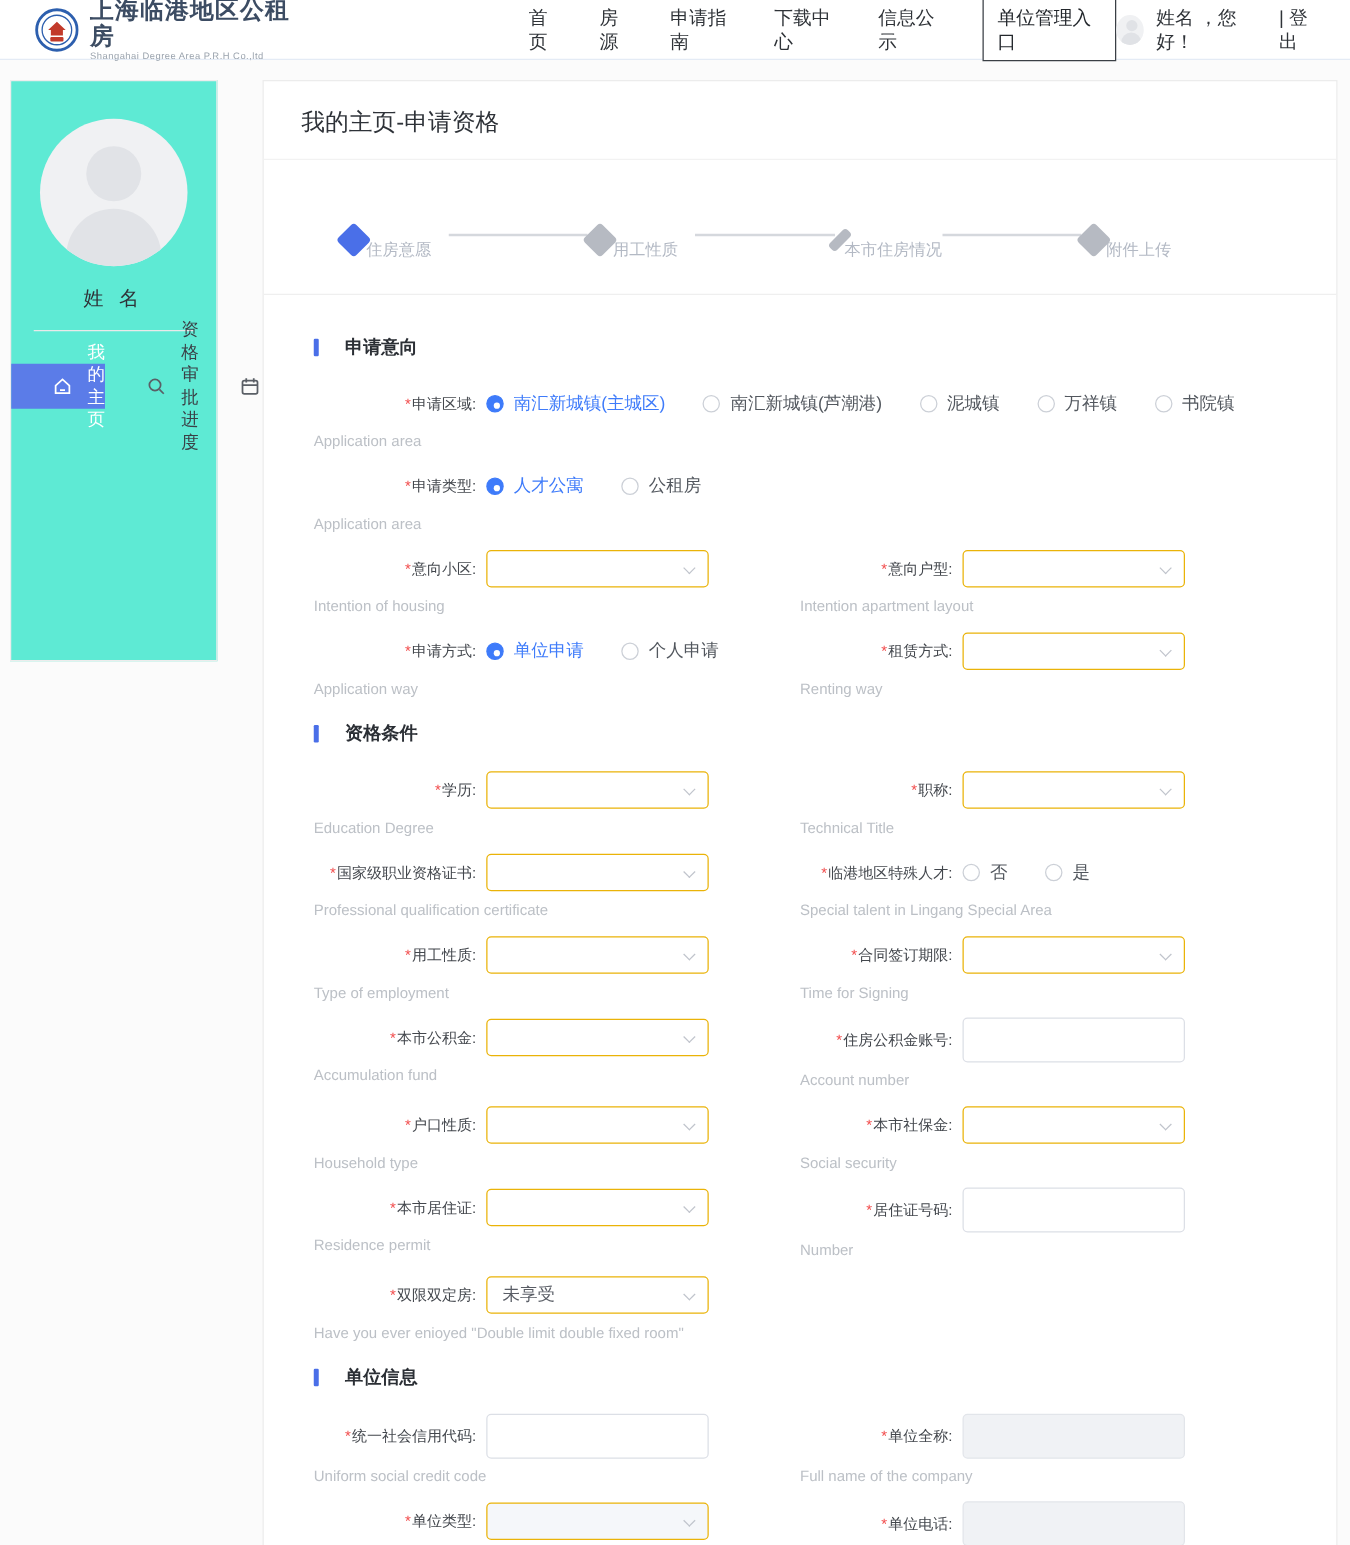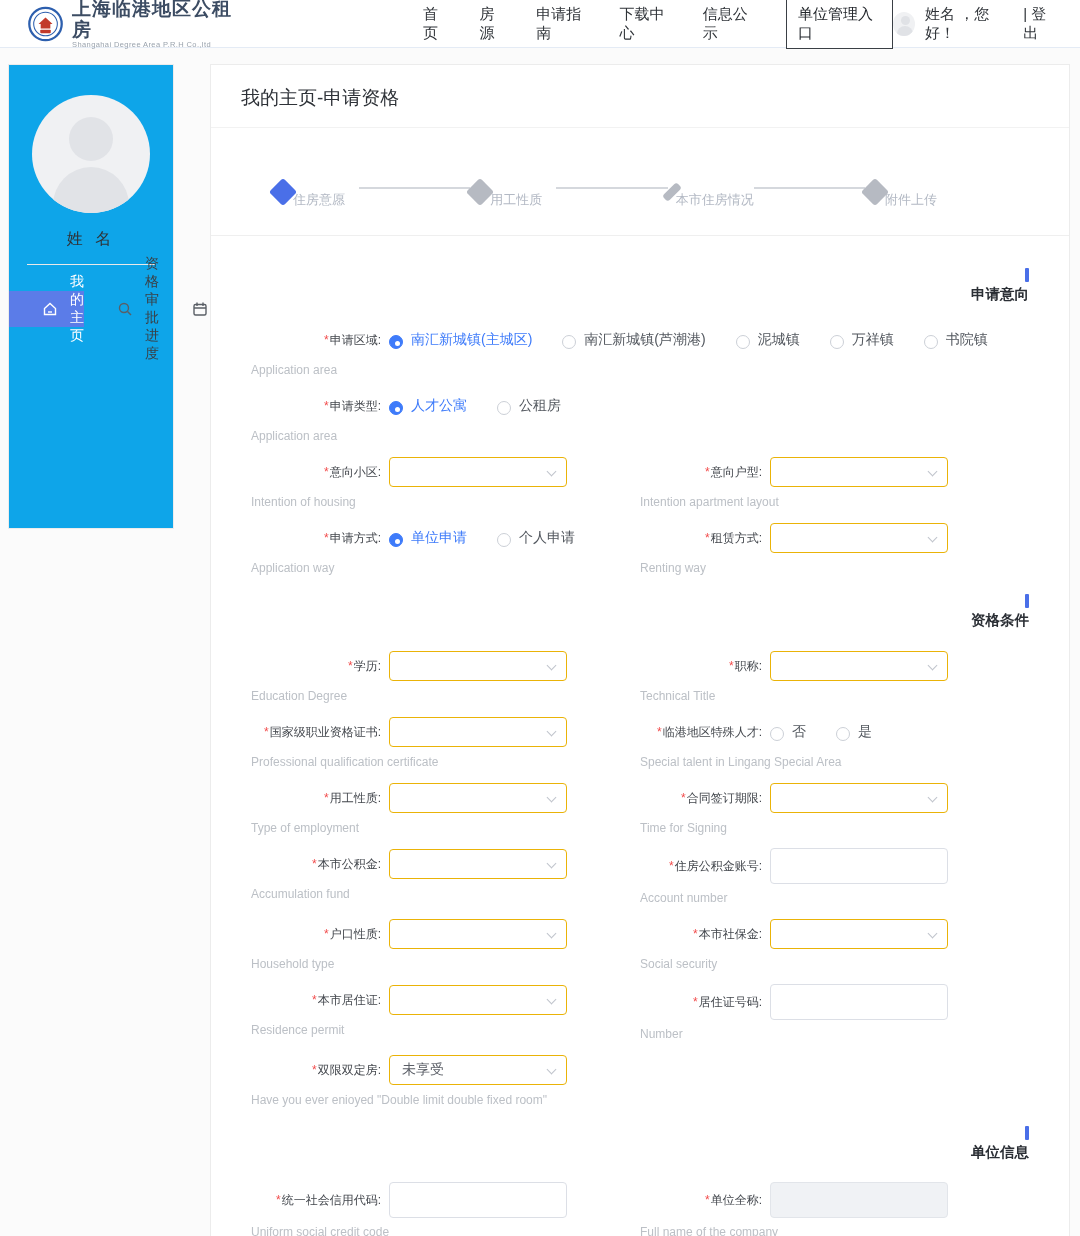--- a/index.html
+++ b/index.html
@@ -18,21 +18,21 @@
   .user-area { margin-left:auto; display:flex; align-items:center; gap:10px; font-size:15px; color:#2f3338; }
   .mini-avatar { width:24px; height:24px; border-radius:50%; background:#f0f1f3; position:relative; overflow:hidden; }
   .mini-avatar::before { content:""; position:absolute; width:9px; height:9px; border-radius:50%; background:#e0e2e6; left:7.5px; top:4px; }
   .mini-avatar::after { content:""; position:absolute; width:16px; height:10px; border-radius:8px 8px 0 0; background:#e0e2e6; left:4px; top:14px; }
   .logout { color:#2f3338; cursor:pointer; margin-left:2px; }
 
   
   .page { display:flex; align-items:flex-start; padding:16px 10px 0 8px; }
 
   
-  aside { width:166px; min-height:465px; background:#0ea5e9; border:1px solid #ececec; padding-top:30px; }
+  aside { width:166px; min-height:465px; background:#5eead4; border:1px solid #ececec; padding-top:30px; }
   .avatar { width:118px; height:118px; border-radius:50%; background:#f0f1f3; margin:0 auto; position:relative; overflow:hidden; }
   .avatar::before { content:""; position:absolute; width:44px; height:44px; border-radius:50%; background:#e1e3e7; left:37px; top:22px; }
   .avatar::after { content:""; position:absolute; width:76px; height:46px; border-radius:38px 38px 0 0; background:#e1e3e7; left:21px; top:72px; }
   .username { text-align:center; font-size:16px; color:#2f3338; margin:16px 0 14px; letter-spacing:4px; }
   .sb-divider { width:128px; height:1px; background:#e9e9e9; margin:0 auto 26px; }
   .menu { display:flex; flex-direction:row; }
   .mi { height:36px; display:flex; align-items:center; gap:12px; padding-left:33px; font-size:14px; color:#3a3f45; cursor:pointer; }
   .mi svg { width:16px; height:16px; stroke:#5a5f66; fill:none; stroke-width:1.4; flex:none; }
   .mi.active { background:#5b7ce8; color:#fff; }
   .mi.active svg { stroke:#fff; }
@@ -44,40 +44,40 @@
   
   .steps { display:flex; align-items:flex-start; padding:46px 118px 26px 62px; border-bottom:1px solid #efefef; }
   .step { display:flex; flex-direction:row; align-items:center; width:86px; flex:none; }
   .diamond { width:20px; height:20px; border-radius:3px; background:#b6bac2; transform:rotate(45deg); }
   .step.active .diamond { background:#4a6fe8; }
   .step-label { margin-top:17px; font-size:13px; color:#b3b9c4; white-space:nowrap; }
   .connector { flex:1; height:2px; background:#d5d8dd; margin-top:13px; }
 
   
   .form { padding:26px 40px 0 40px; }
-  .sec-title { display:flex; align-items:flex-end; gap:3px; margin:6px 0 20px;flex-direction:column; }
+  .sec-title { display:flex; align-items:center; gap:21px; margin:6px 0 20px; }
   .sec-bar { width:4px; height:14px; background:#4a6fe8; border-radius:1px; }
   .sec-txt { font-size:14.5px; font-weight:bold; color:#2b2f35; }
   .frow { display:flex; }
   .fcol { width:390px; }
   .fcol.full { width:780px; }
   .field { display:flex; align-items:center; min-height:32px; }
   .flabel { width:138px; flex:none; text-align:right; font-size:12px; color:#43474d; padding-right:8px; white-space:nowrap; }
   .fcol.right .flabel { width:130px; }
   .req { color:#f24c4c; margin-right:1px; }
   .fhelper { font-size:12px; color:#bcc0c6; margin:7px 0 13px; }
 
   .select { width:178px; height:30px; border:1px solid #eab308; border-radius:4px; background:#fff; position:relative; display:flex; align-items:center; padding:0 26px 0 12px; font-size:14px; color:#5a5e66; cursor:pointer; }
   .select.disabled { background:#f5f7fa; cursor:not-allowed; }
   .chev { position:absolute; right:11px; top:10px; width:7px; height:7px; border-right:1.5px solid #c0c4cc; border-bottom:1.5px solid #c0c4cc; transform:rotate(45deg); }
   .tinput { width:178px; height:36px; border:1px solid #dcdfe6; border-radius:4px; background:#fff; padding:0 12px; font-size:14px; color:#43474d; outline:none; }
   .tinput.disabled { background:#f0f2f5; border-color:#e2e5ea; }
 
   .rgroup { display:flex; align-items:center; gap:30px; }
-  .radio { display:flex; align-items:flex-end; gap:8px; cursor:pointer; }
+  .radio { display:flex; align-items:center; gap:8px; cursor:pointer; }
   .dot { width:14px; height:14px; border-radius:50%; border:1px solid #ccd0d7; background:#fff; position:relative; flex:none; }
   .radio.checked .dot { background:#3e7bfa; border-color:#3e7bfa; }
   .radio.checked .dot::after { content:""; position:absolute; left:4.5px; top:4.5px; width:5px; height:5px; border-radius:50%; background:#fff; }
   .rtxt { font-size:14px; color:#52575e; white-space:nowrap; }
   .radio.checked .rtxt { color:#3e7bfa; }
 </style>
 </head>
 <body>
 
 <div class="viewport">

